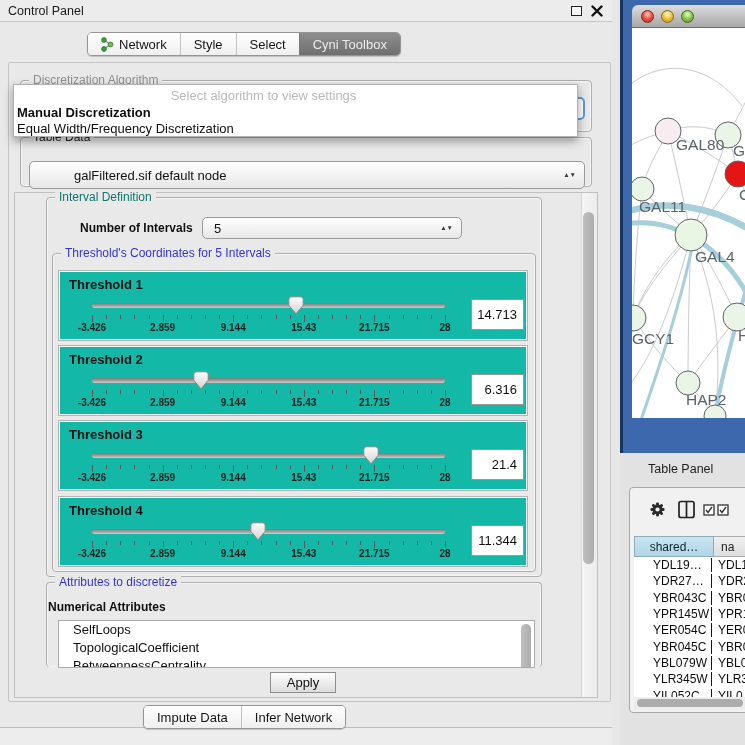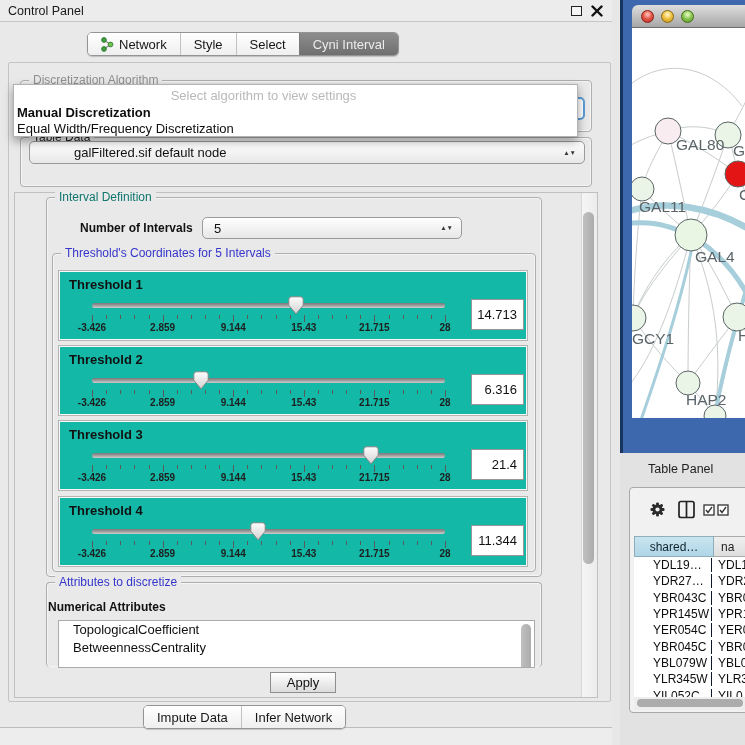--- a/index.html
+++ b/index.html
@@ -123,38 +123,38 @@
     </svg>
     <span>Network</span>
   </div>
   <div class="tab">
     <span>Style</span>
   </div>
   <div class="tab">
     <span>Select</span>
   </div>
   <div class="tab selected">
-    <span>Cyni Interval</span>
+    <span>Cyni Toolbox</span>
   </div>
 </div>
 
 <div class="abs content-panel"></div>
 <div class="abs win-bottom-line"></div>
 <div class="abs below-win"></div>
 
 <div class="group" style="left:20px; top:80px; width:572px; height:52px;">
   <div class="group-title t-gray">Discretization Algorithm</div>
   <div class="combo combo-focus" style="left:8px; top:16px; width:556px; height:23px;">
     <span class="stepper">▲▼</span>
   </div>
 </div>
 
 <div class="group" style="left:20px; top:137px; width:572px; height:50px;">
   <div class="group-title t-dark">Table Data</div>
-  <div class="combo" style="left:8px; top:3px; width:556px; height:23px;padding-left:44px;">
+  <div class="combo" style="left:8px; top:23px; width:556px; height:28px;padding-left:44px;">
     <span>galFiltered.sif default node</span>
     <span class="stepper">▲▼</span>
   </div>
 </div>
 
 <div class="abs popup">
   <div class="popup-hint">Select algorithm to view settings</div>
   <div class="popup-item" style="top:20px; font-weight:bold;">Manual Discretization</div>
   <div class="popup-item" style="top:36px;">Equal Width/Frequency Discretization</div>
 </div>
@@ -361,20 +361,21 @@
       <div class="value-box">11.344</div>
     </div>
   </div>
 
 <div class="group" style="left:46px; top:582px; width:496px; height:85px; border-bottom:none;">
   <div class="group-title t-blue">Attributes to discretize</div>
 </div>
 <div class="bold-label" style="left:48px; top:600px;">Numerical Attributes</div>
 <div class="abs listbox" style="left:58px; top:620px; width:477px; height:48px;">
   <div id="attr-items">
+      <div class="list-item">SelfLoops</div>
       <div class="list-item">TopologicalCoefficient</div>
       <div class="list-item">BetweennessCentrality</div>
     </div>
   <div class="sb-thumb" style="right:3px; top:3px; width:10px; height:55px;"></div>
 </div>
 
 <div class="abs apply-btn">
   <span>Apply</span>
 </div>
 

